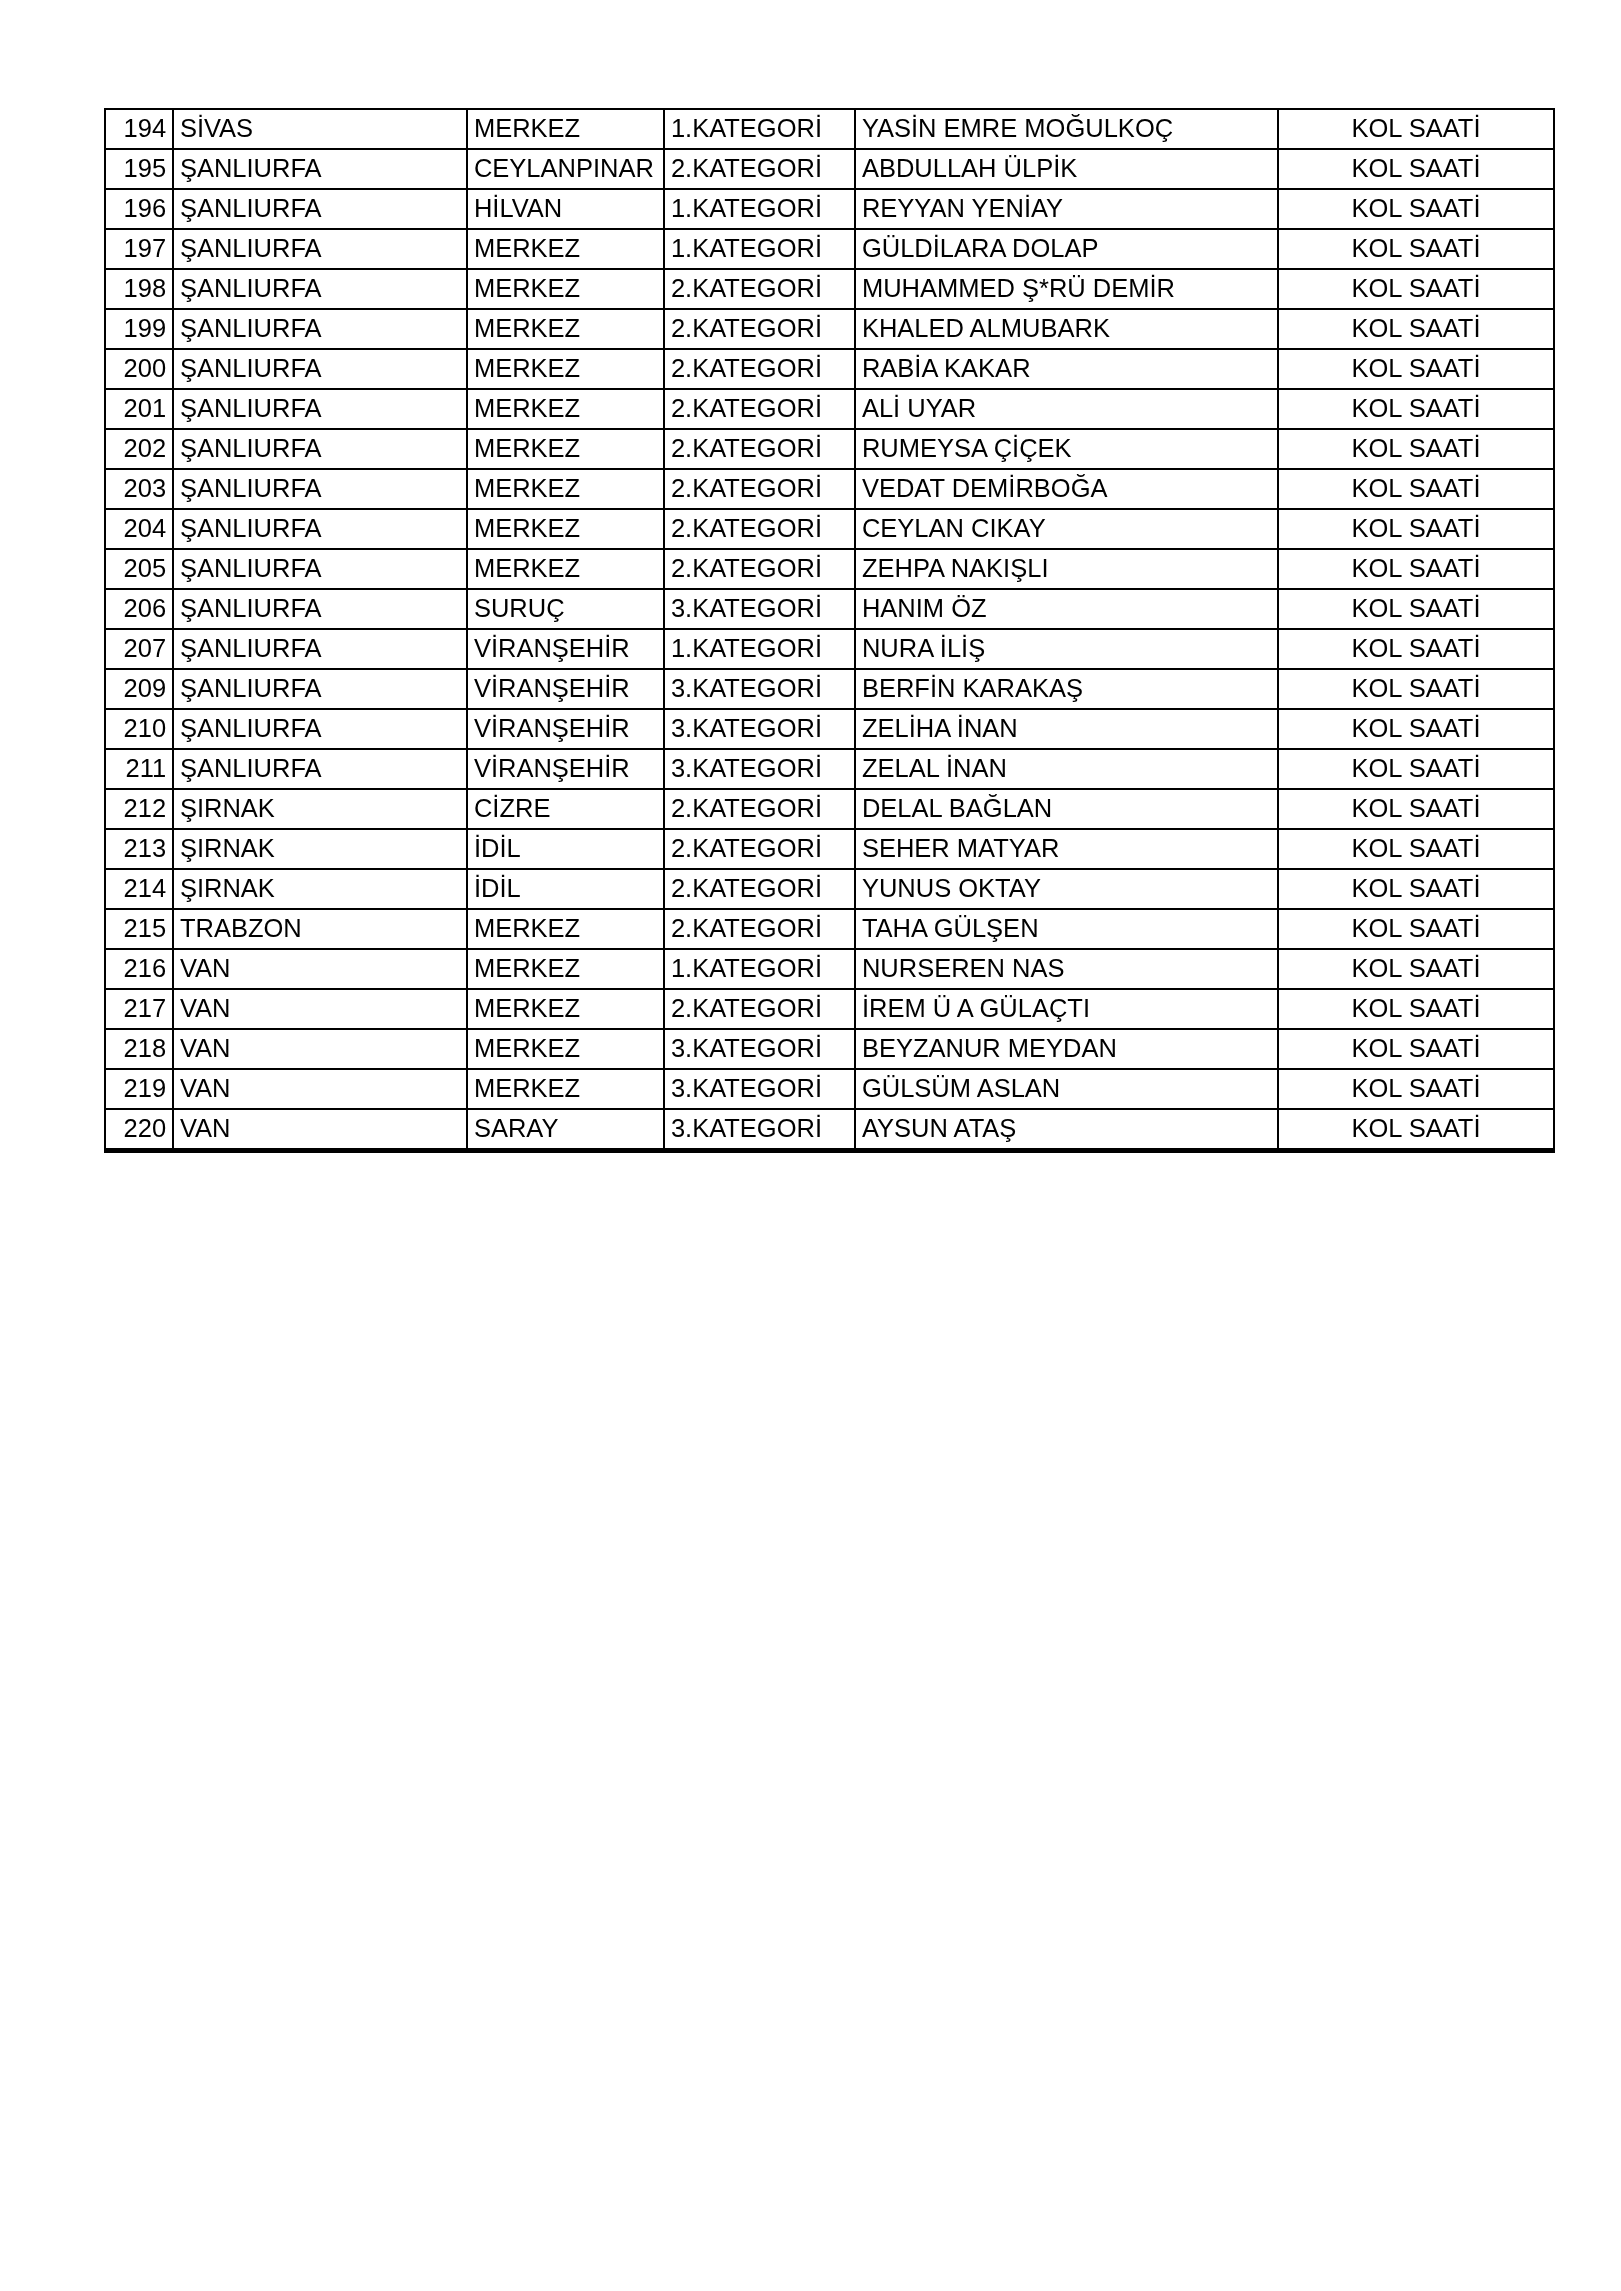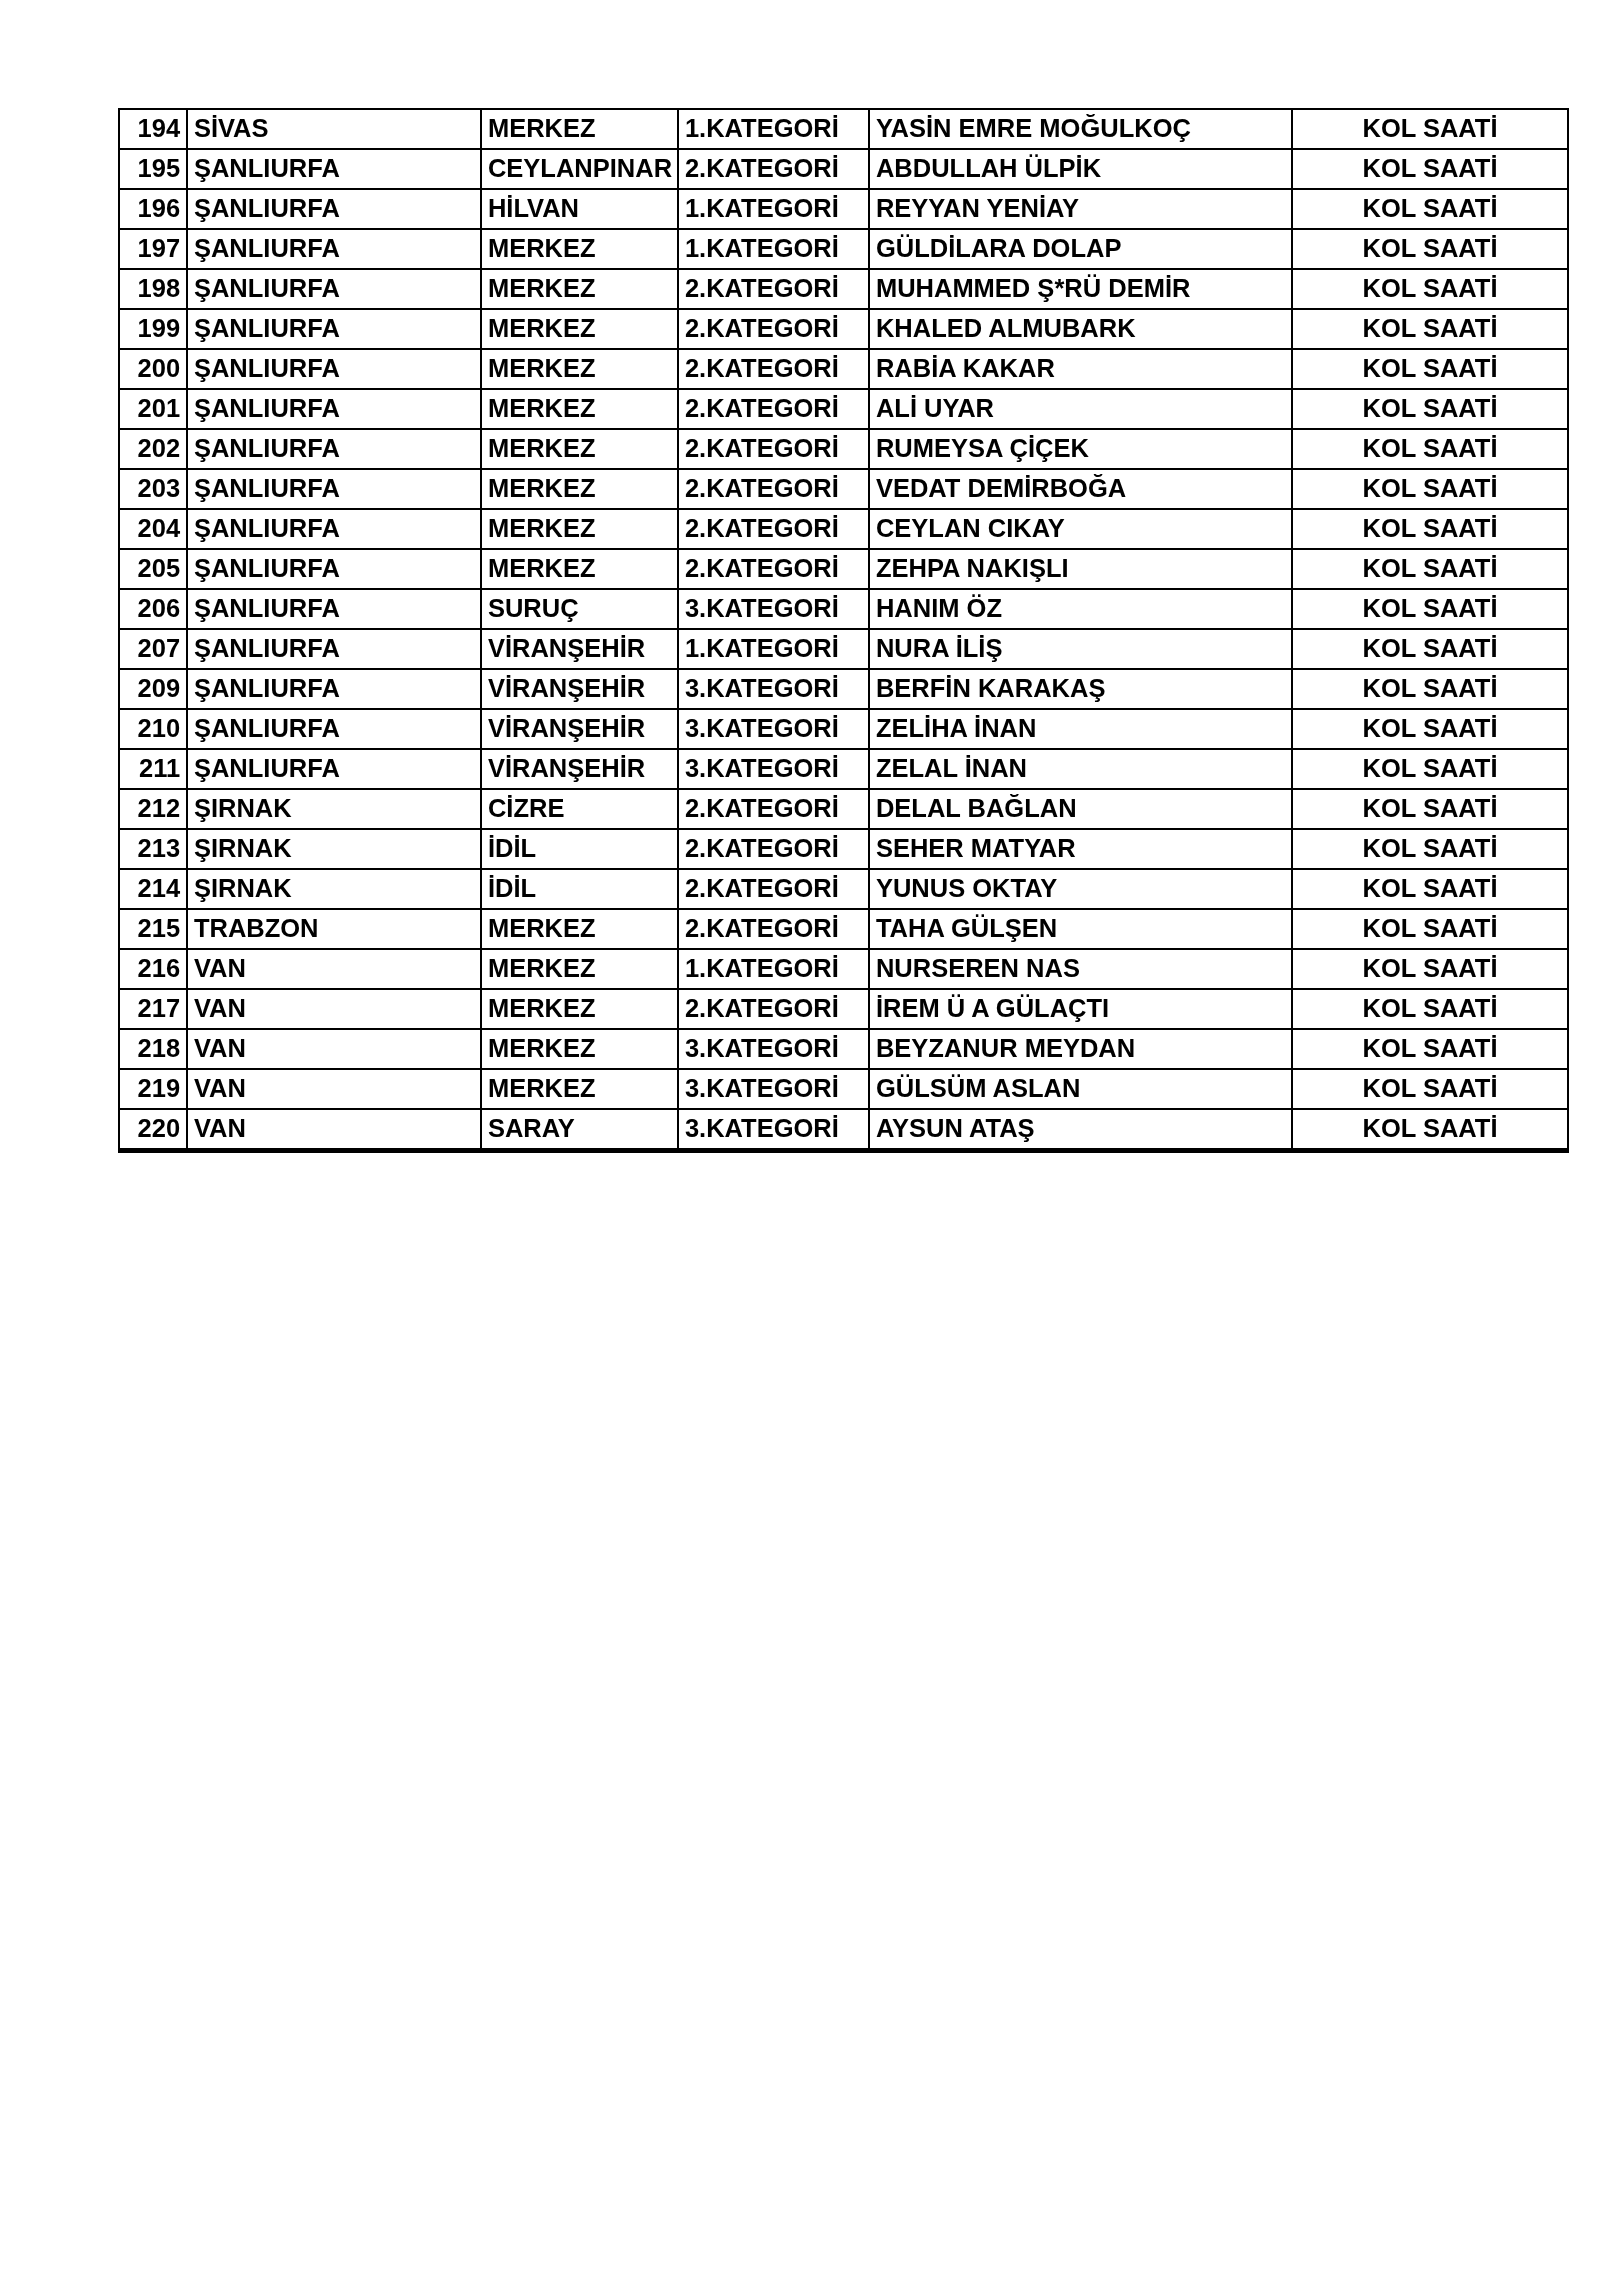--- a/index.html
+++ b/index.html
@@ -10,28 +10,27 @@
   .page {
     position: relative;
     width: 1621px;
     height: 2292px;
     background: #ffffff;
     font-family: "Liberation Sans", sans-serif;
     color: #000000;
   }
   table.results {
     position: absolute;
-    left: 118px;
+    left: 104px;
     top: 108px;
     width: 1450px;
     border-collapse: collapse;
     table-layout: fixed;
     border: 2.9px solid #000000;
     border-bottom-width: 5.9px;
-    font-weight: bold;
   }
   table.results td {
     border: 2px solid #000000;
     height: 38px;
     padding: 0 5.9px;
     font-size: 25.5px;
     line-height: 1;
     white-space: nowrap;
     overflow: hidden;
     vertical-align: middle;

